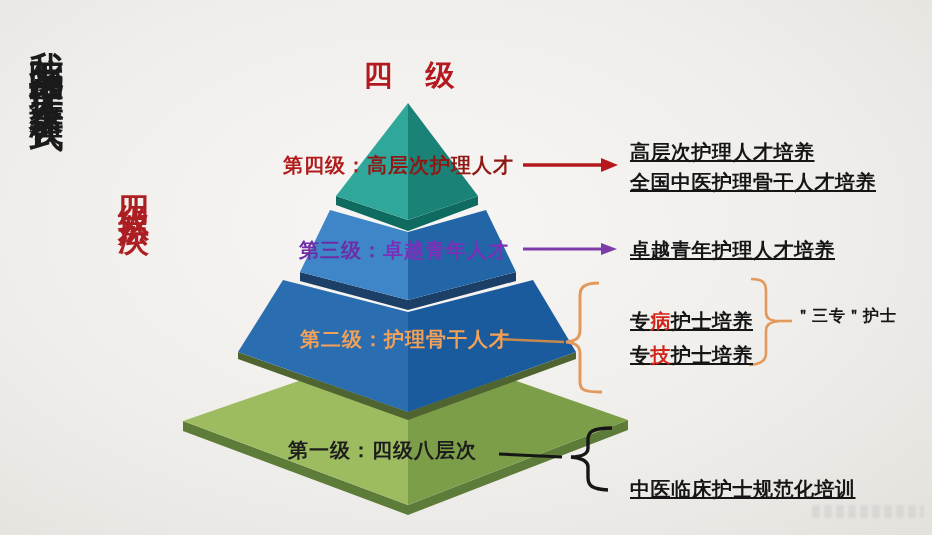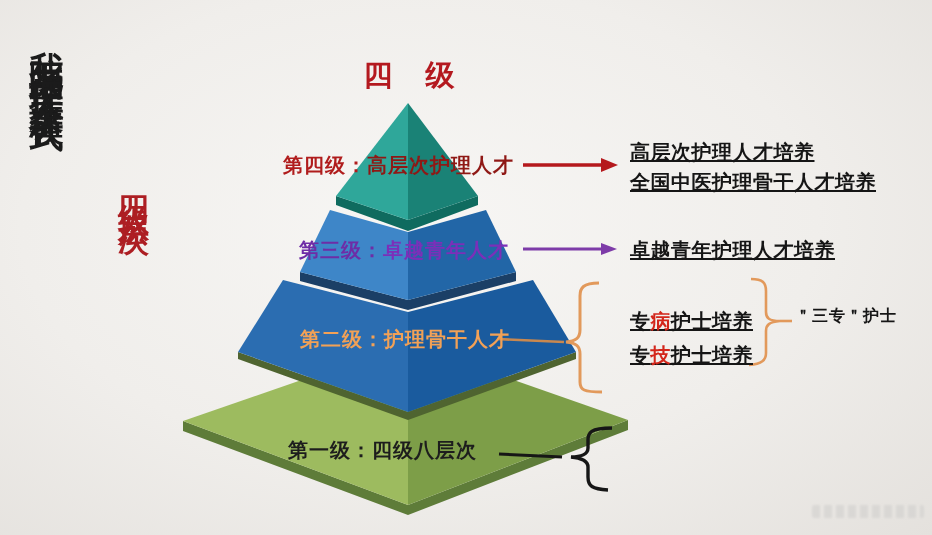--- a/index.html
+++ b/index.html
@@ -133,17 +133,18 @@
   <div class="r-item" style="top:170px">全国中医护理骨干人才培养</div>
   <div class="r-item" style="top:238px">卓越青年护理人才培养</div>
 
   <div class="r-item" style="top:309px">
     <span>专</span><span class="hl">病</span><span>护士培养</span>
   </div>
   <div class="r-item" style="top:343px">
     <span>专</span><span class="hl">技</span><span>护士培养</span>
   </div>
 
+  <div class="r-item" style="top:477px">中医临床护士规范化培训</div>
 
   <div class="sanzhuan">＂三专＂护士</div>
 
   <div class="watermark"></div>
 </div>
 
 </body></html>

